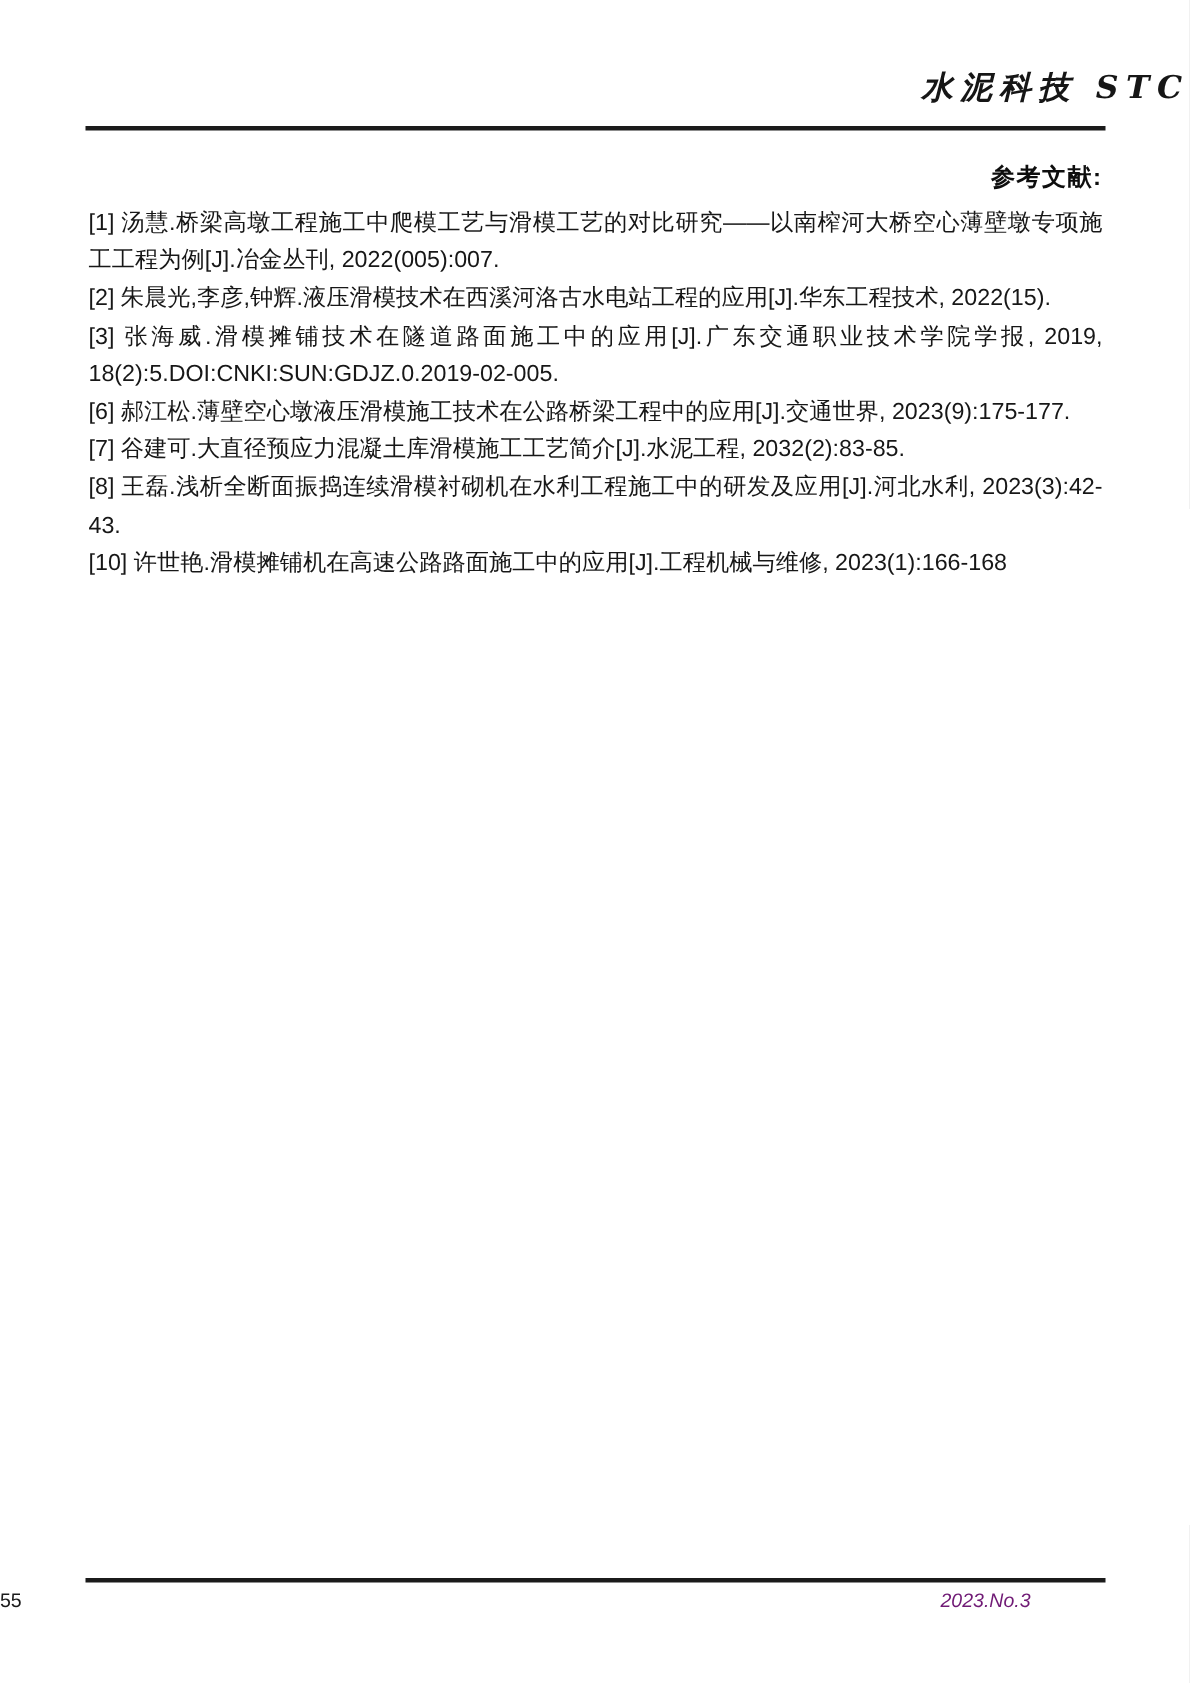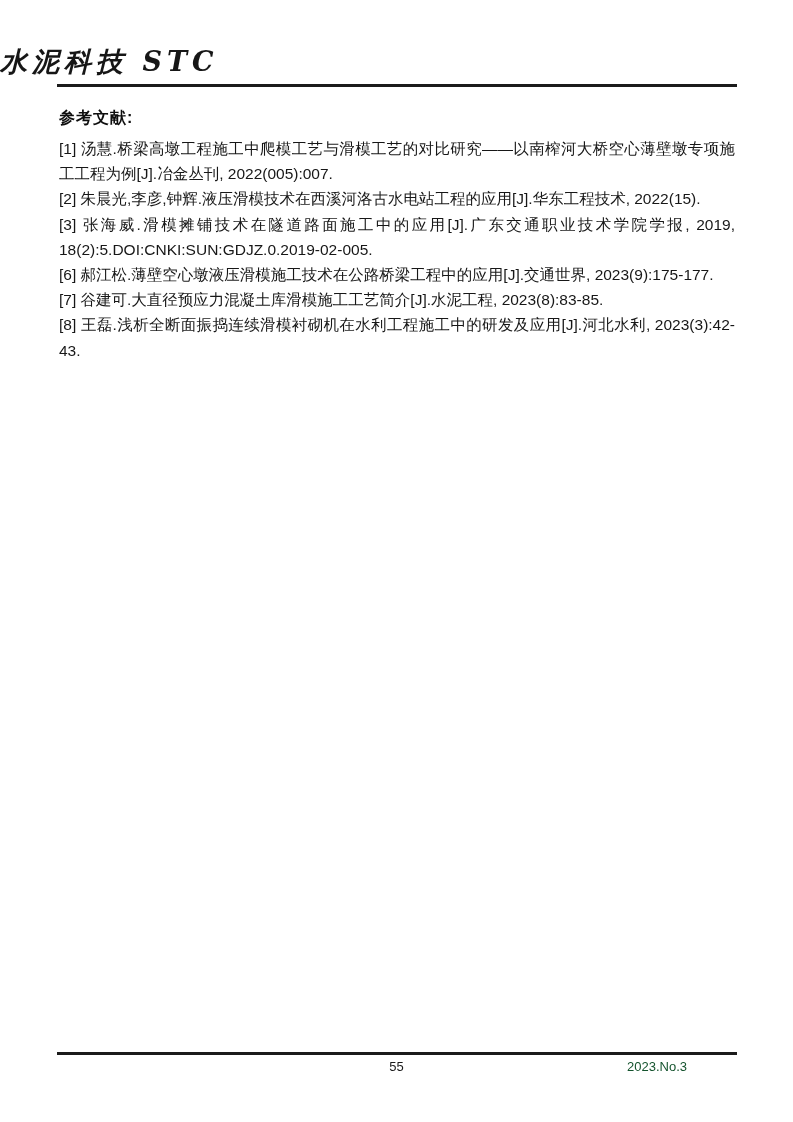--- a/index.html
+++ b/index.html
@@ -15,25 +15,25 @@
     margin: 0 auto;
     background: #ffffff;
     color: #141414;
     overflow: hidden;
   }
   .journal-title {
     position: absolute;
     top: 44px;
     left: 0;
     width: 100%;
-    text-align: left;
+    text-align: right;
     font-family: "DejaVu Serif", serif;
     font-style: italic;
     font-weight: 600;
-    font-size: 27px;
+    font-size: 21px;
     letter-spacing: 5px;
     color: #161616;
     white-space: nowrap;
   }
   .header-rule {
     position: absolute;
     top: 84px;
     left: 57px;
     width: 680px;
     height: 3px;
@@ -44,20 +44,21 @@
     top: 108px;
     left: 59px;
     width: 676px;
   }
   .refs-heading {
     margin: 0 0 7px 0;
     font-size: 16px;
     font-weight: bold;
     color: #0e0e0e;
     letter-spacing: 1px;
+    text-align: right;
   }
   .ref {
     margin: 0;
     font-size: 15.5px;
     line-height: 25.2px;
     text-align: justify;
     text-justify: inter-character;
     overflow-wrap: break-word;
     color: #171717;
   }
@@ -67,50 +68,52 @@
     left: 57px;
     width: 680px;
     height: 2.5px;
     background: #1b1b1b;
   }
   .footer-page-number {
     position: absolute;
     top: 1059px;
     left: 0;
     width: 100%;
-    text-align: center;
+    text-align: left;
     font-size: 13px;
     color: #1a1a1a;
   }
   .footer-issue {
     position: absolute;
     top: 1059px;
     right: 106px;
     font-size: 13px;
-    color: #14532d;
+    color: #701a75;
+    font-style: italic;
   }
 </style>
 </head>
 <body>
 
 <div class="page">
 
   <div class="journal-title">水泥科技 STC</div>
 
   <div class="header-rule"></div>
 
   <div class="content">
     <h3 class="refs-heading">参考文献:</h3>
 
     <p class="ref">[1] 汤慧.桥梁高墩工程施工中爬模工艺与滑模工艺的对比研究——以南榨河大桥空心薄壁墩专项施工工程为例[J].冶金丛刊, 2022(005):007.</p>
     <p class="ref">[2] 朱晨光,李彦,钟辉.液压滑模技术在西溪河洛古水电站工程的应用[J].华东工程技术, 2022(15).</p>
     <p class="ref">[3] 张海威.滑模摊铺技术在隧道路面施工中的应用[J].广东交通职业技术学院学报, 2019, 18(2):5.DOI:CNKI:SUN:GDJZ.0.2019-02-005.</p>
     <p class="ref">[6] 郝江松.薄壁空心墩液压滑模施工技术在公路桥梁工程中的应用[J].交通世界, 2023(9):175-177.</p>
-    <p class="ref">[7] 谷建可.大直径预应力混凝土库滑模施工工艺简介[J].水泥工程, 2023(8):83-85.</p>
+    <p class="ref">[7] 谷建可.大直径预应力混凝土库滑模施工工艺简介[J].水泥工程, 2032(2):83-85.</p>
     <p class="ref">[8] 王磊.浅析全断面振捣连续滑模衬砌机在水利工程施工中的研发及应用[J].河北水利, 2023(3):42-43.</p>
+    <p class="ref">[10] 许世艳.滑模摊铺机在高速公路路面施工中的应用[J].工程机械与维修, 2023(1):166-168</p>
   </div>
 
   <div class="footer-rule"></div>
 
   <div class="footer-page-number">55</div>
 
   <div class="footer-issue">2023.No.3</div>
 
 </div>
 

